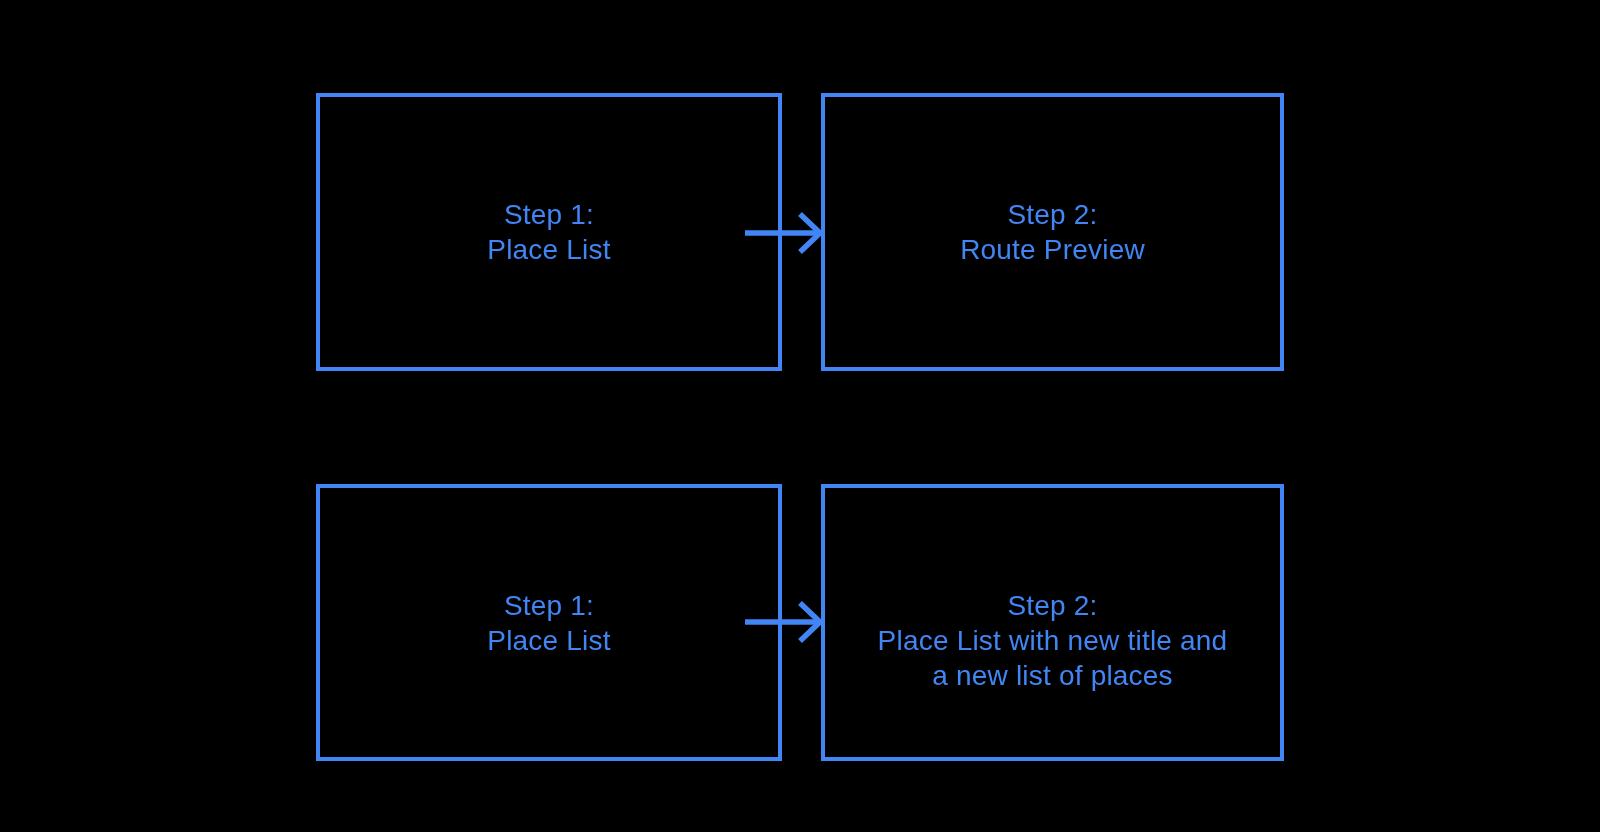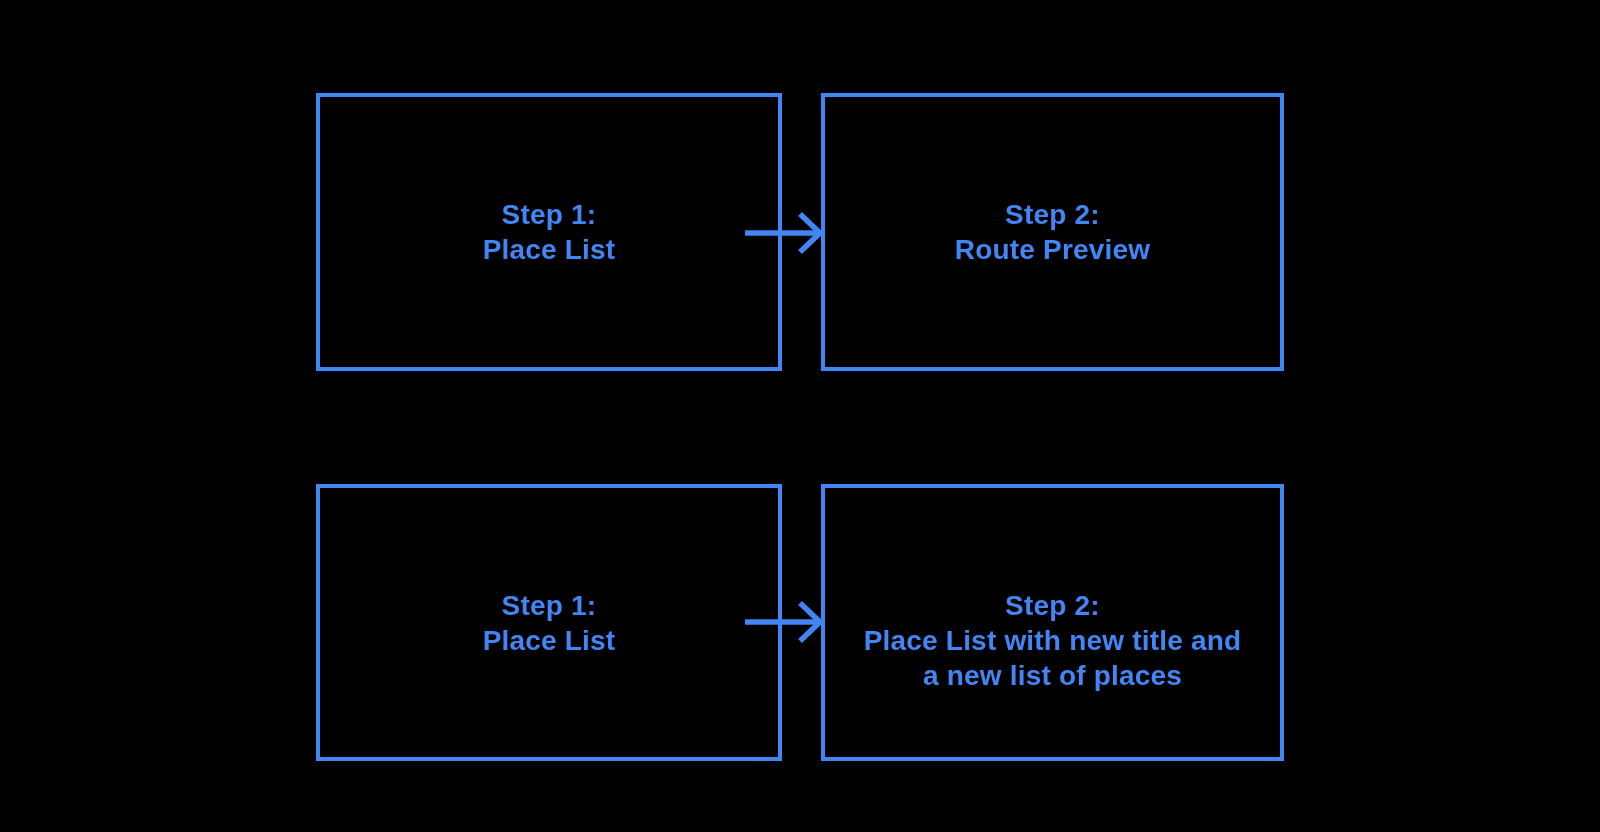--- a/index.html
+++ b/index.html
@@ -24,21 +24,21 @@
     border: 4px solid #4285F4;
     background: transparent;
     display: flex;
     align-items: center;
     justify-content: center;
   }
   .flow-box .label {
     color: #4285F4;
     font-size: 28px;
     line-height: 35px;
-    font-weight: 700;
+    font-weight: 400;
     letter-spacing: 0.2px;
     text-align: center;
     white-space: pre-line;
   }
   #box-r1-source { left: 316px; top: 93px;  width: 466px; height: 278px; }
   #box-r1-target { left: 821px; top: 93px;  width: 463px; height: 278px; }
   #box-r2-source { left: 316px; top: 484px; width: 466px; height: 277px; }
   #box-r2-target { left: 821px; top: 484px; width: 463px; height: 277px; }
   
   #box-r2-target .label { transform: translateY(18px); }

